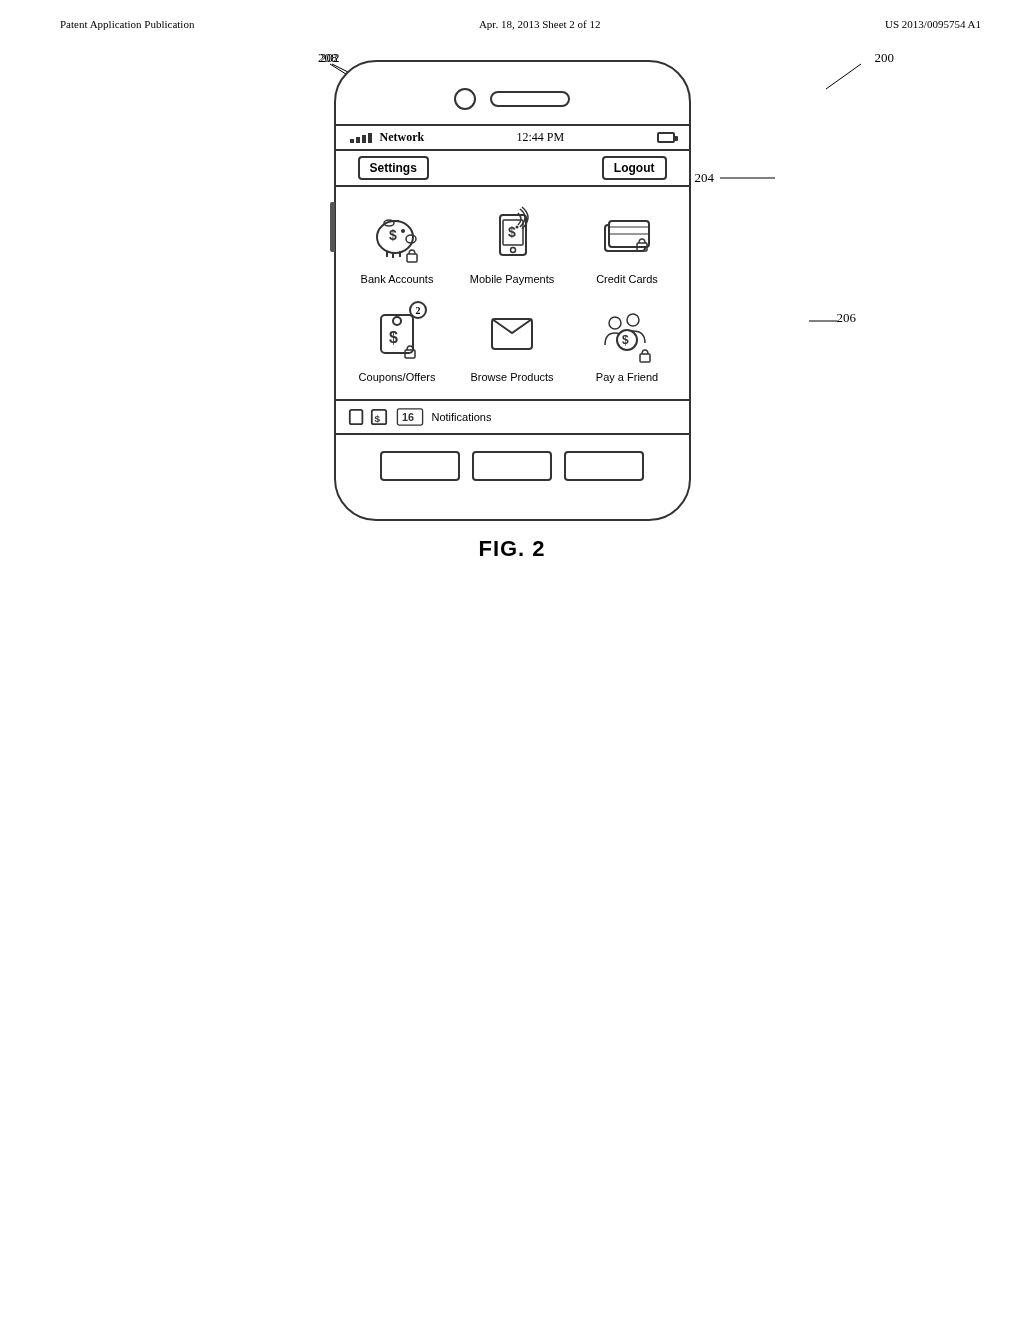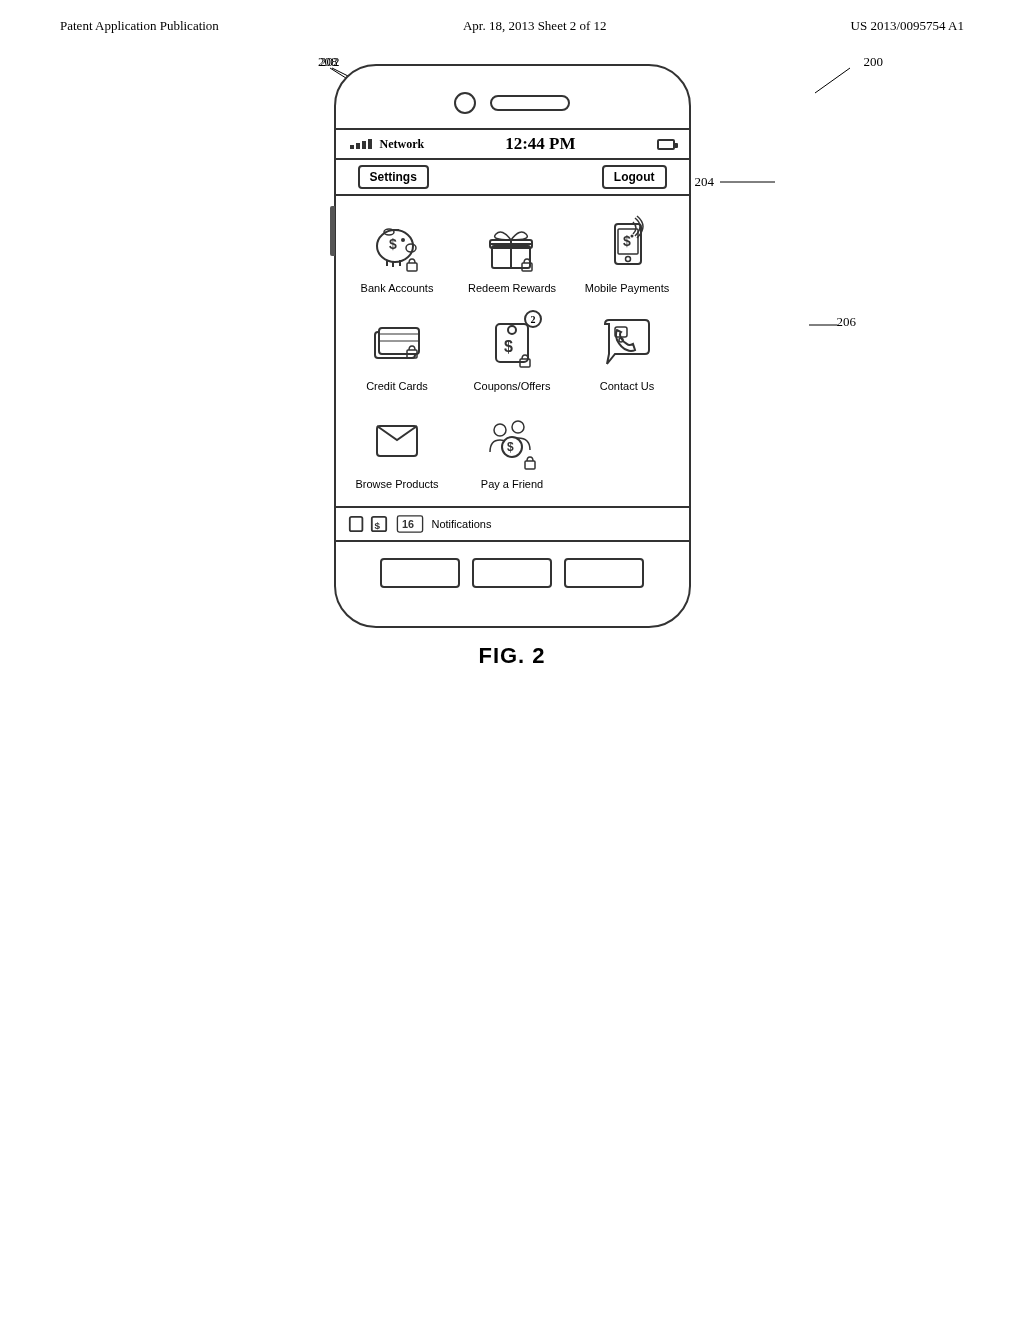--- a/index.html
+++ b/index.html
@@ -10,22 +10,22 @@
       min-height: 1320px;
       position: relative;
       overflow-x: hidden;
     }
 
     
     .page-header {
       display: flex;
       justify-content: space-between;
       align-items: flex-start;
-      padding: 18px 60px 10px 60px;
-      font-size: 13px;
+      padding: 18px 43px 10px 60px;
+      font-size: 11px;
     }
 
     
     .phone-wrapper {
       display: flex;
       justify-content: center;
       align-items: flex-start;
       padding-top: 20px;
       position: relative;
     }
@@ -264,21 +264,21 @@
     <svg style="position:absolute;top:-2px;left:25px;" width="60" height="20">
         <line x1="0" y1="10" x2="55" y2="10" stroke="#000" stroke-width="1"></line>
       </svg>
   </div>
   <div style="position:absolute; top:270px; right:168px; font-size:13px; font-family:'Times New Roman',serif;margin-left:24px;">
     <span>206</span>
     <svg style="position:absolute;top:6px;left:-28px;" width="30" height="10">
         <line x1="0" y1="5" x2="28" y2="5" stroke="#000" stroke-width="1"></line>
       </svg>
   </div>
-  <div style="position:absolute; top:10px; right:141px; font-size:13px; font-family:'Times New Roman',serif;">
+  <div style="position:absolute; top:10px; right:130px; font-size:13px; font-family:'Times New Roman',serif;">
     <span>200</span>
     <svg style="position:absolute;top:14px;left:-14px;" width="40" height="30">
         <line x1="0" y1="0" x2="-35" y2="25" stroke="#000" stroke-width="1"></line>
       </svg>
   </div>
 
   <div class="phone-outer">
 
     <div class="side-btn-left"></div>
 
@@ -290,21 +290,21 @@
     <div class="status-bar">
       <div class="status-left">
         <div class="signal-bars">
           <div class="signal-bar" style="height:4px;"></div>
           <div class="signal-bar" style="height:6px;"></div>
           <div class="signal-bar" style="height:8px;"></div>
           <div class="signal-bar" style="height:10px;"></div>
         </div>
         <span style="font-size:12px; font-weight:bold; margin-left:3px;">Network</span>
       </div>
-      <span style="font-size:17px; font-weight:bold;">12:44 PM</span>
+      <span style="font-size:12px; font-weight:normal;">12:44 PM</span>
       <div class="battery-icon"></div>
     </div>
 
     <div class="app-bar">
       <button class="app-bar-btn">Settings</button>
       <div class="app-bar-center"></div>
       <button class="app-bar-btn">Logout</button>
     </div>
 
     <div class="app-grid">
@@ -331,44 +331,20 @@
 
             <g transform="translate(40,44)">
               <rect x="0" y="3" width="10" height="8" rx="1" fill="none" stroke="#333" stroke-width="1.5"></rect>
               <path d="M2,3 Q2,-1 5,-1 Q8,-1 8,3" fill="none" stroke="#333" stroke-width="1.5"></path>
             </g>
           </svg>
         </div>
         <span class="grid-label">Bank Accounts</span>
       </div>
 
-      <div class="grid-item">
-        <div class="grid-icon">
-          <svg width="60" height="60" viewBox="0 0 60 60">
-
-            <rect x="10" y="30" width="38" height="22" rx="2" fill="none" stroke="#333" stroke-width="2"></rect>
-
-            <rect x="8" y="24" width="42" height="8" rx="2" fill="none" stroke="#333" stroke-width="2"></rect>
-
-            <line x1="29" y1="24" x2="29" y2="52" stroke="#333" stroke-width="2"></line>
-
-            <line x1="8" y1="28" x2="50" y2="28" stroke="#333" stroke-width="2"></line>
-
-            <path d="M29,24 Q20,12 14,18 Q8,24 29,24" fill="none" stroke="#333" stroke-width="1.5"></path>
-
-            <path d="M29,24 Q38,12 44,18 Q50,24 29,24" fill="none" stroke="#333" stroke-width="1.5"></path>
-
-            <g transform="translate(40,44)">
-              <rect x="0" y="3" width="10" height="8" rx="1" fill="none" stroke="#333" stroke-width="1.5"></rect>
-              <path d="M2,3 Q2,-1 5,-1 Q8,-1 8,3" fill="none" stroke="#333" stroke-width="1.5"></path>
-            </g>
-          </svg>
-        </div>
-        <span class="grid-label">Redeem Rewards</span>
-      </div>
 
       <div class="grid-item">
         <div class="grid-icon">
           <svg width="60" height="60" viewBox="0 0 60 60">
 
             <rect x="18" y="8" width="26" height="40" rx="3" fill="none" stroke="#333" stroke-width="2"></rect>
 
             <rect x="21" y="13" width="20" height="25" rx="1" fill="none" stroke="#333" stroke-width="1.5"></rect>
 
             <text x="26" y="30" font-size="14" font-weight="bold" fill="#333" font-family="Arial">$</text>
@@ -418,34 +394,20 @@
               <rect x="0" y="3" width="10" height="8" rx="1" fill="none" stroke="#333" stroke-width="1.5"></rect>
               <path d="M2,3 Q2,-1 5,-1 Q8,-1 8,3" fill="none" stroke="#333" stroke-width="1.5"></path>
             </g>
           </svg>
 
           <div class="num-badge" style="top:-2px;right:2px;">2</div>
         </div>
         <span class="grid-label">Coupons/Offers</span>
       </div>
 
-      <div class="grid-item">
-        <div class="grid-icon">
-          <svg width="60" height="60" viewBox="0 0 60 60">
-
-            <path d="M8,10 Q8,6 12,6 L48,6 Q52,6 52,10 L52,36 Q52,40 48,40 L18,40 L10,50 L12,40 L12,40 L12,10 Z" fill="none" stroke="#333" stroke-width="2"></path>
-
-            <path d="M20,16 Q18,20 20,26 Q24,34 30,36 Q34,38 38,36 L36,30 Q32,32 30,30 Q26,28 24,24 Q22,20 24,18 Z" fill="none" stroke="#333" stroke-width="2"></path>
-
-            <rect x="18" y="13" width="12" height="10" rx="2" fill="none" stroke="#333" stroke-width="1.5"></rect>
-            <circle cx="24" cy="26" r="2" fill="none" stroke="#333" stroke-width="1.5"></circle>
-          </svg>
-        </div>
-        <span class="grid-label">Contact Us</span>
-      </div>
 
       <div class="grid-item">
         <div class="grid-icon">
           <svg width="60" height="60" viewBox="0 0 60 60">
 
             <rect x="10" y="14" width="40" height="30" rx="3" fill="none" stroke="#333" stroke-width="2"></rect>
 
             <polyline points="10,14 30,28 50,14" fill="none" stroke="#333" stroke-width="2"></polyline>
           </svg>
         </div>

